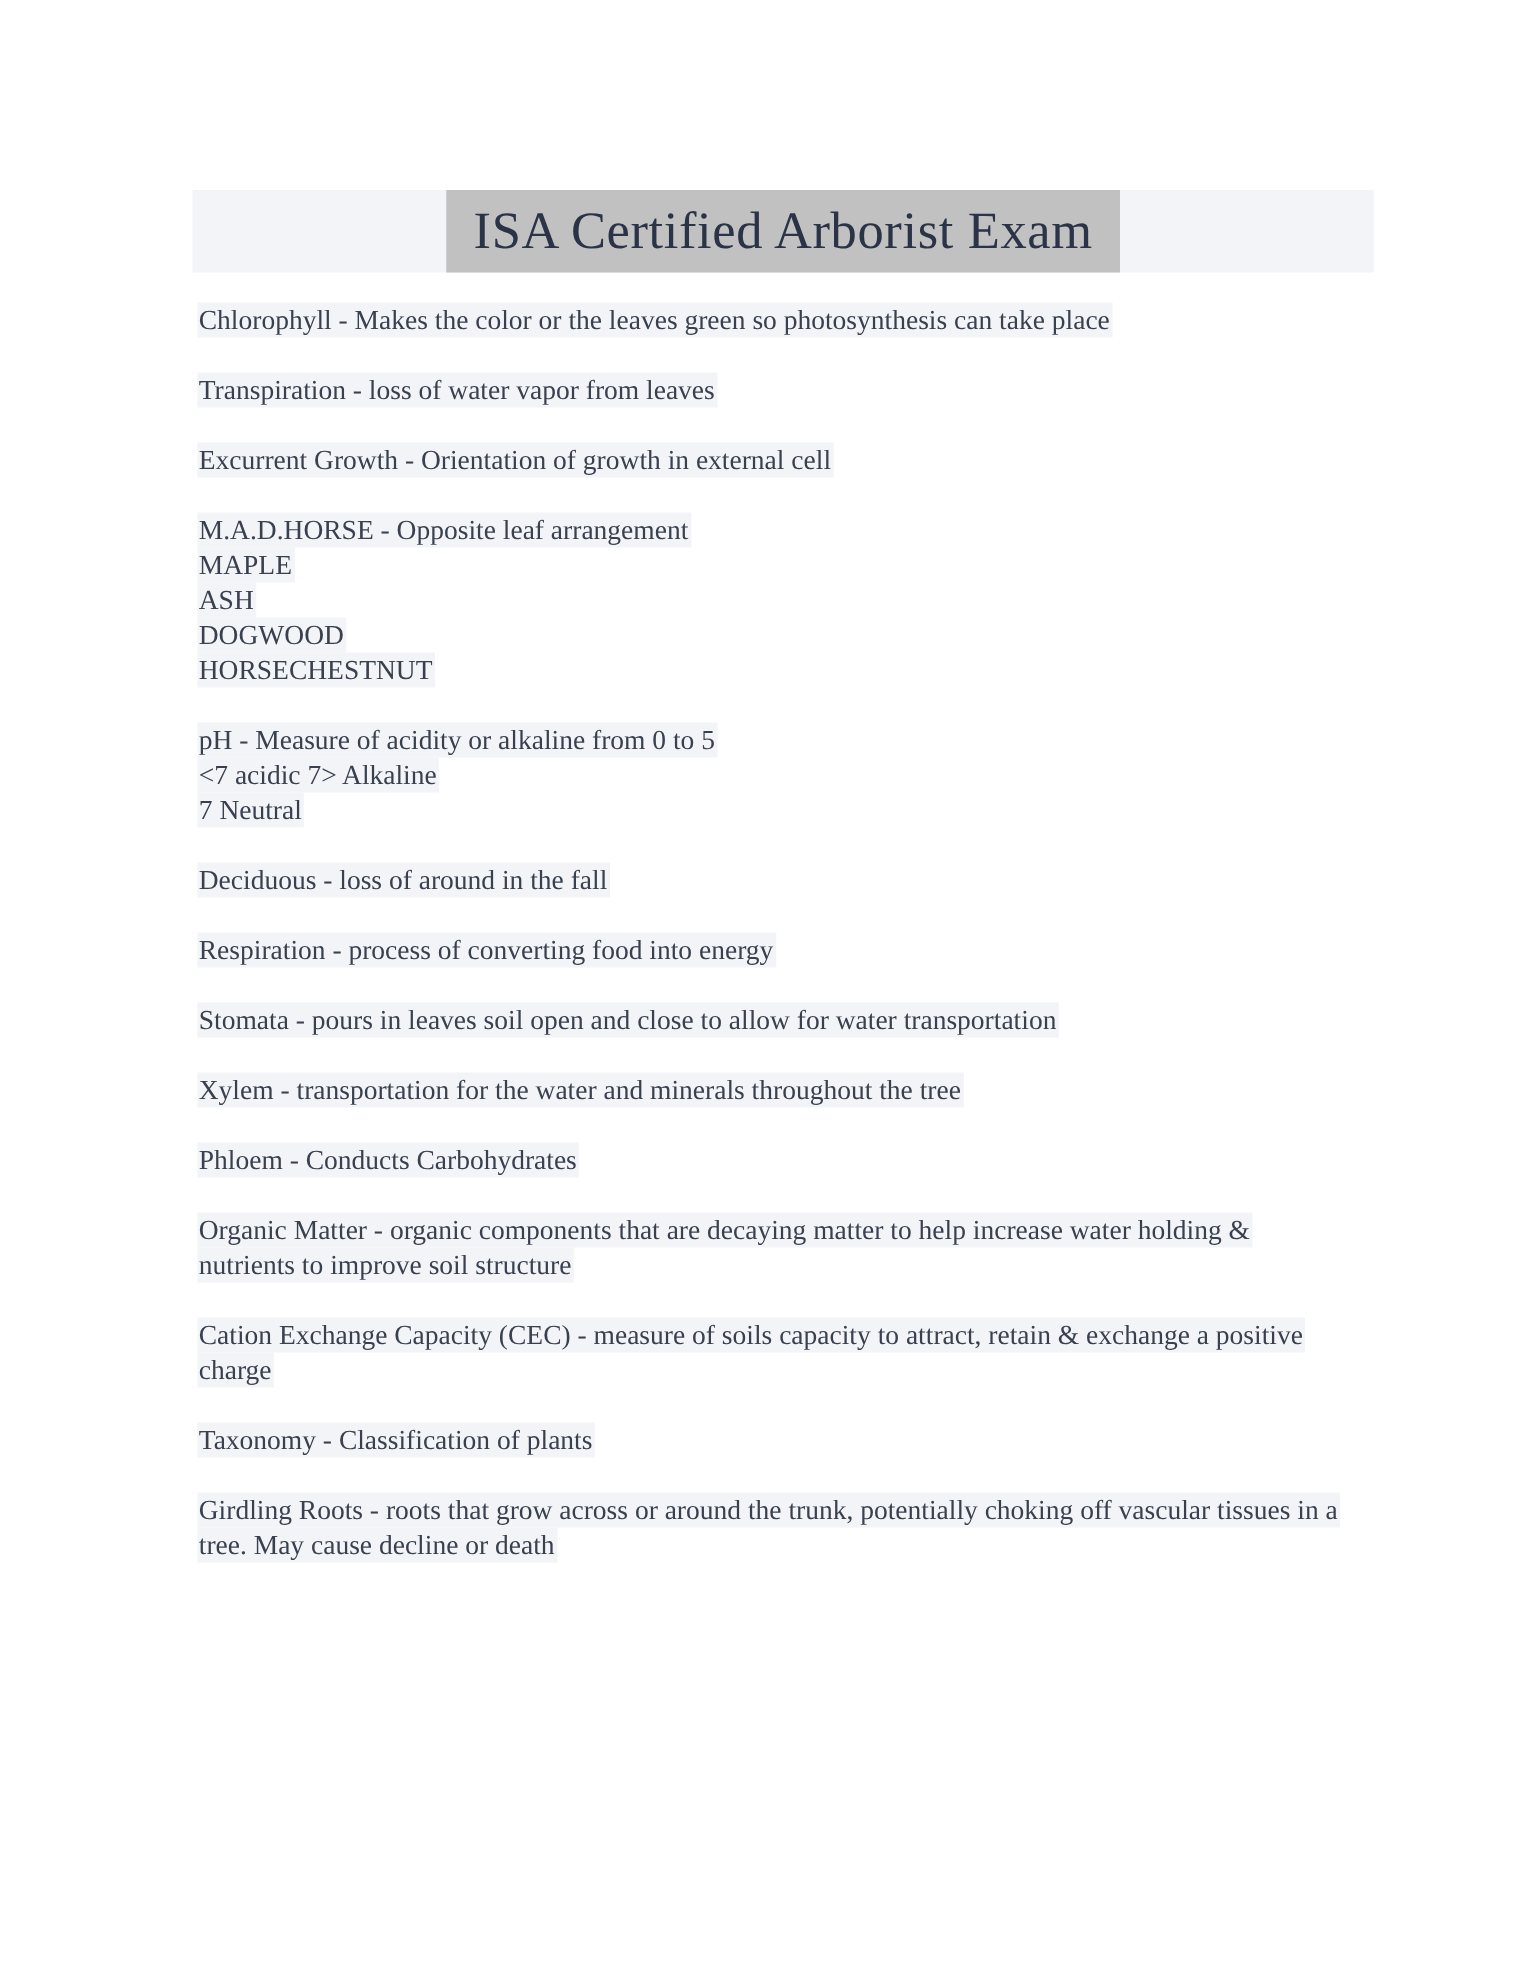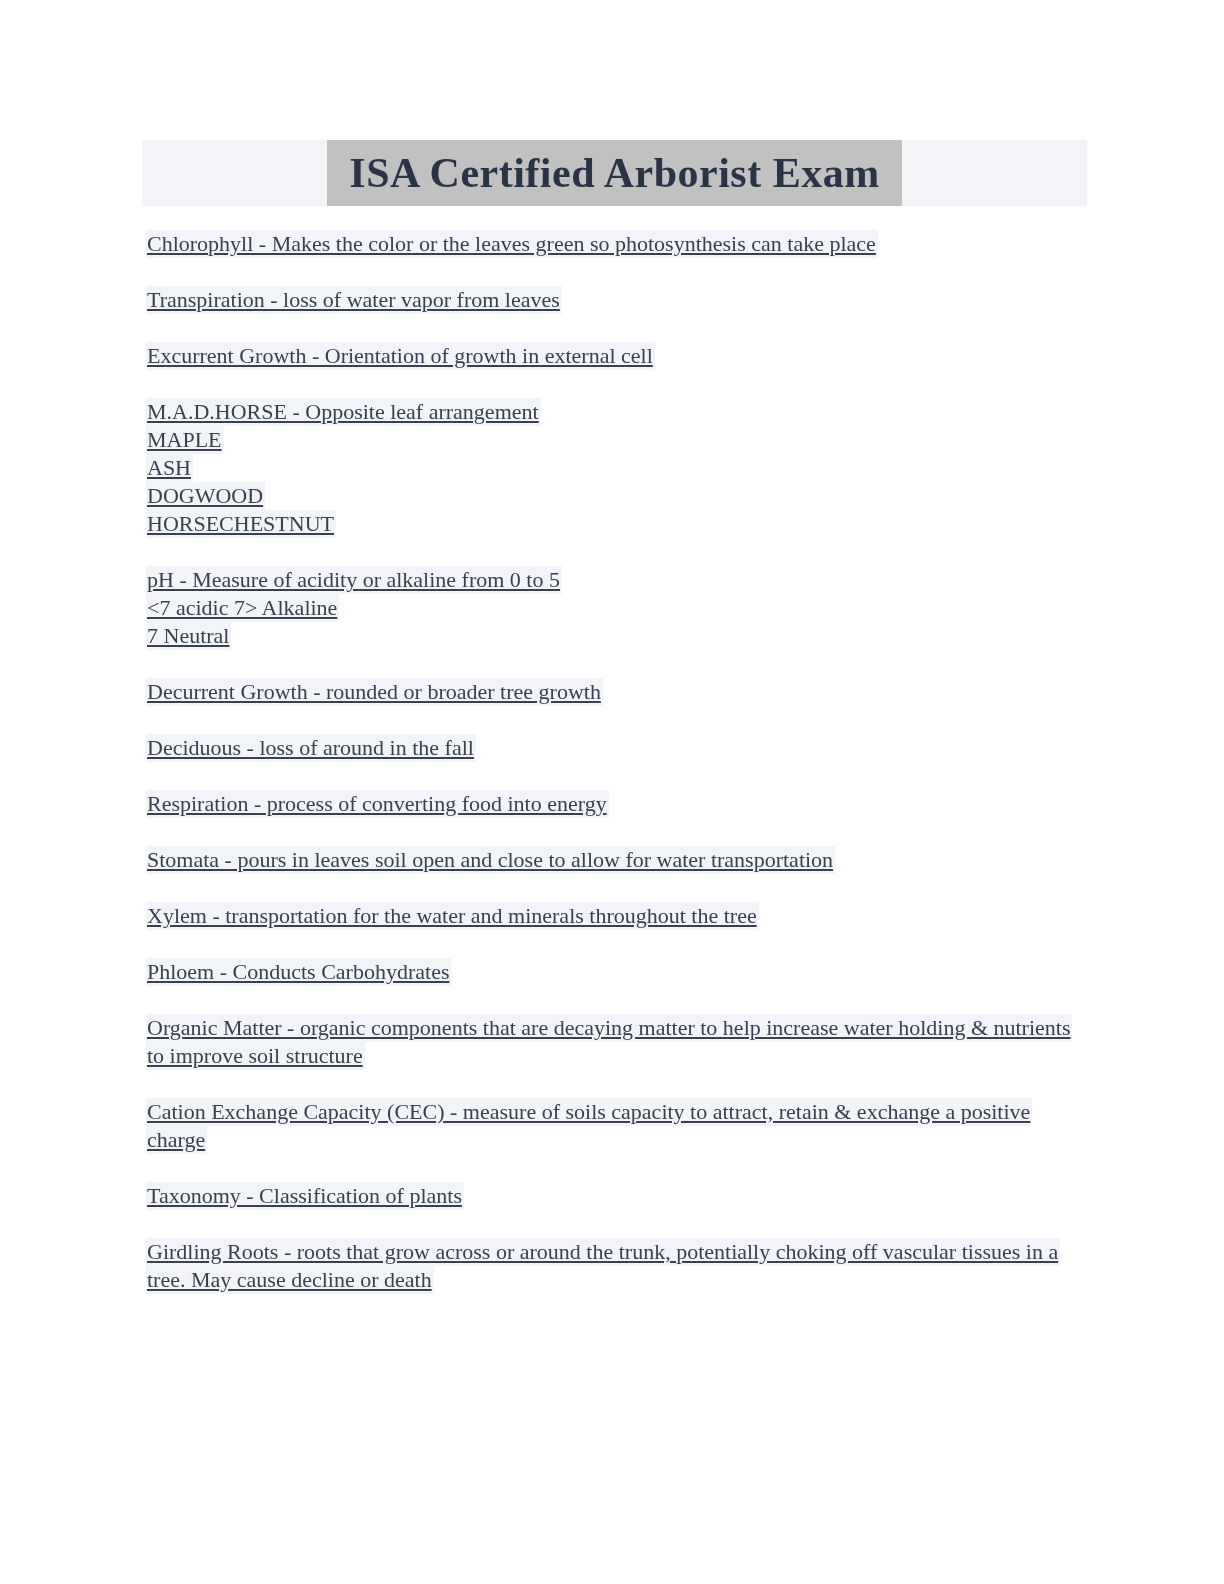--- a/index.html
+++ b/index.html
@@ -14,45 +14,44 @@
     color: var(--body-text, #39414f);
     overflow: hidden;
   }
   .page {
     box-sizing: border-box;
     width: 1224px;
     height: 1584px;
     padding: 140px 136px 0 142px;
   }
   .title-strip {
-    margin: 0;
+    margin: 12px;
     width: 945px;
     height: 66px;
     background: var(--strip-bg, #f2f4f8);
     text-align: center;
     line-height: 66px;
-    font-weight: bold;
+    font-weight: normal;
     font-size: 42px;
     color: var(--title-text, #2b3346);
     letter-spacing: 0.5px;
   }
   .title-text {
     display: inline-block;
     height: 66px;
     padding: 0 22px;
     background: var(--title-hl, #c1c1c1);
   }
   .entries {
     width: 945px;
   }
   .entry {
-    margin: 28px 4px;
+    margin: 28px 16px;
     font-size: 22px;
     line-height: 28px;
-    text-decoration: underline;
   }
   .entry:first-child {
     margin-top: 24px;
   }
   .hl {
     background: var(--line-hl, #f2f4f8);
     box-decoration-break: clone;
     -webkit-box-decoration-break: clone;
     padding: 1px 2px 2px 1px;
   }
@@ -63,21 +62,20 @@
 <div class="page">
   <h1 class="title-strip">
     <span class="title-text">ISA Certified Arborist Exam</span>
   </h1>
   <div class="entries">
       <p class="entry"><span class="hl">Chlorophyll - Makes the color or the leaves green so photosynthesis can take place</span></p>
       <p class="entry"><span class="hl">Transpiration - loss of water vapor from leaves</span></p>
       <p class="entry"><span class="hl">Excurrent Growth - Orientation of growth in external cell</span></p>
       <p class="entry"><span class="hl">M.A.D.HORSE - Opposite leaf arrangement</span><br><span class="hl">MAPLE</span><br><span class="hl">ASH</span><br><span class="hl">DOGWOOD</span><br><span class="hl">HORSECHESTNUT</span></p>
       <p class="entry"><span class="hl">pH - Measure of acidity or alkaline from 0 to 5</span><br><span class="hl">&lt;7 acidic 7&gt; Alkaline</span><br><span class="hl">7 Neutral</span></p>
-      <p class="entry"><span class="hl">Decurrent Growth - rounded or broader tree growth</span></p>
       <p class="entry"><span class="hl">Deciduous - loss of around in the fall</span></p>
       <p class="entry"><span class="hl">Respiration - process of converting food into energy</span></p>
       <p class="entry"><span class="hl">Stomata - pours in leaves soil open and close to allow for water transportation</span></p>
       <p class="entry"><span class="hl">Xylem - transportation for the water and minerals throughout the tree</span></p>
       <p class="entry"><span class="hl">Phloem - Conducts Carbohydrates</span></p>
       <p class="entry"><span class="hl">Organic Matter - organic components that are decaying matter to help increase water holding &amp; nutrients to improve soil structure</span></p>
       <p class="entry"><span class="hl">Cation Exchange Capacity (CEC) - measure of soils capacity to attract, retain &amp; exchange a positive charge</span></p>
       <p class="entry"><span class="hl">Taxonomy - Classification of plants</span></p>
       <p class="entry"><span class="hl">Girdling Roots - roots that grow across or around the trunk, potentially choking off vascular tissues in a tree. May cause decline or death</span></p>
     </div>

